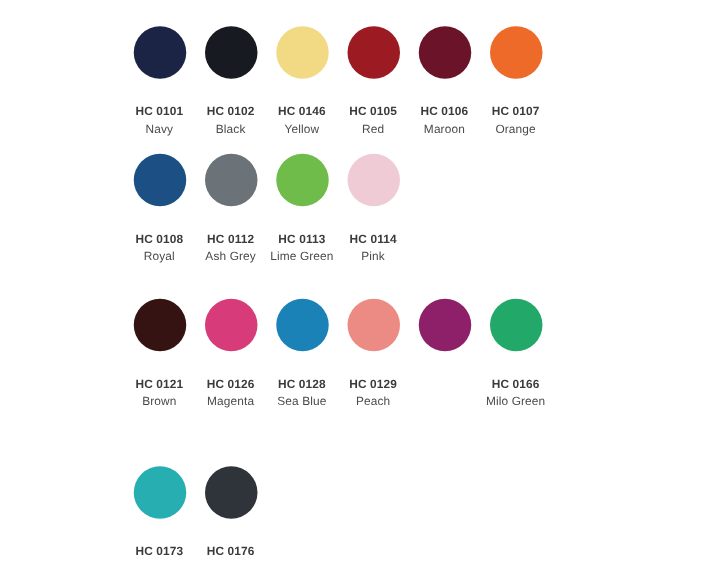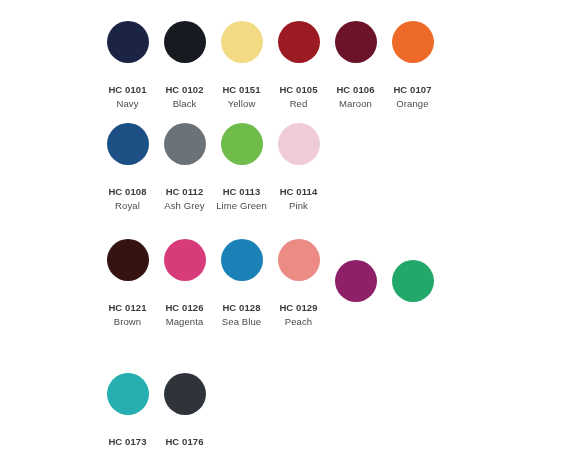--- a/index.html
+++ b/index.html
@@ -22,21 +22,21 @@
     position: relative;
   }
   .swatch-row {
     display: flex;
     justify-content: flex-start;
     padding-left: 99px;
     box-sizing: border-box;
   }
   .row-gap-1 { margin-bottom: 8px; }
   .row-gap-2 { margin-bottom: 22px; }
-  .row-gap-3 { margin-bottom: 40px; align-items: center; }
+  .row-gap-3 { margin-bottom: 40px; }
   .swatch-cell {
     width: 57px;
     display: flex;
     flex-direction: column;
     align-items: center;
   }
   .dot-wrap {
     height: 52px;
     display: flex;
     align-items: center;
@@ -90,21 +90,21 @@
       <div class="caption">
         <span class="code">HC 0102</span>
         <span class="name">Black</span>
       </div>
     </div>
     <div class="swatch-cell">
       <div class="dot-wrap">
         <span class="dot" style="background-color: rgb(242, 218, 133);"></span>
       </div>
       <div class="caption">
-        <span class="code">HC 0151</span>
+        <span class="code">HC 0146</span>
         <span class="name">Yellow</span>
       </div>
     </div>
     <div class="swatch-cell">
       <div class="dot-wrap">
         <span class="dot" style="background-color: rgb(156, 27, 34);"></span>
       </div>
       <div class="caption">
         <span class="code">HC 0105</span>
         <span class="name">Red</span>
@@ -208,20 +208,24 @@
     </div>
     <div class="swatch-cell">
       <div class="dot-wrap">
         <span class="dot" style="background-color: rgb(142, 32, 105);"></span>
       </div>
     </div>
     <div class="swatch-cell">
       <div class="dot-wrap">
         <span class="dot" style="background-color: rgb(34, 169, 106);"></span>
       </div>
+      <div class="caption">
+        <span class="code">HC 0166</span>
+        <span class="name">Milo Green</span>
+      </div>
     </div>
   </div>
 
   <div class="swatch-row">
     <div class="swatch-cell">
       <div class="dot-wrap">
         <span class="dot" style="background-color: rgb(38, 174, 176);"></span>
       </div>
       <div class="caption">
         <span class="code">HC 0173</span>

